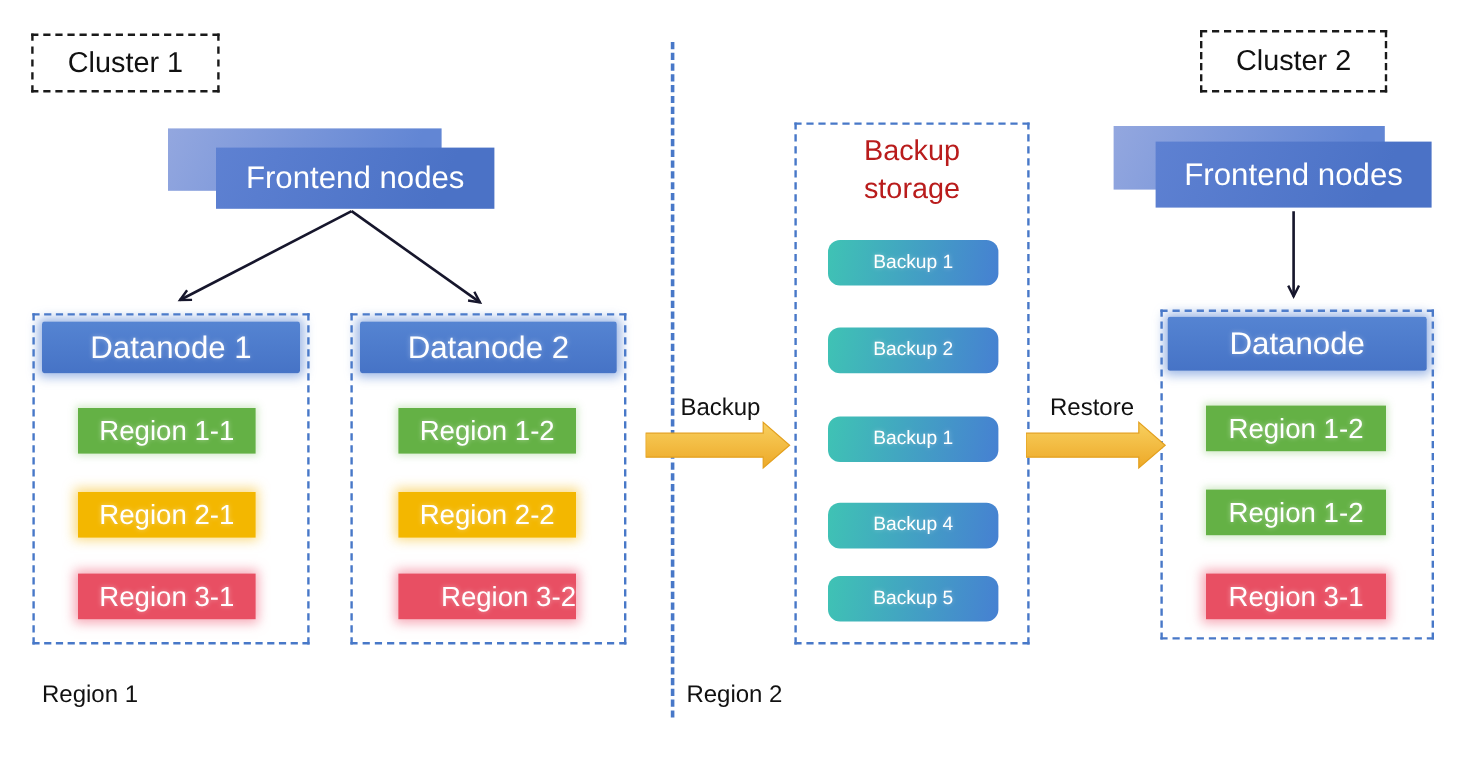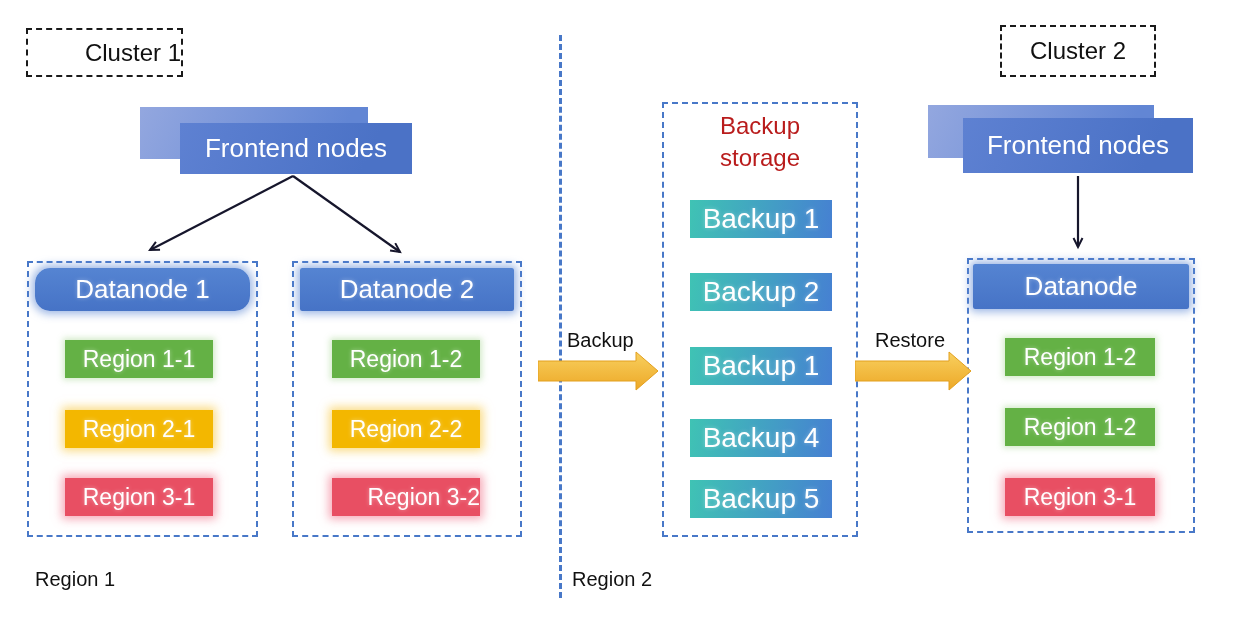--- a/index.html
+++ b/index.html
@@ -44,22 +44,23 @@
     color:#ffffff;font-size:23px;
     text-shadow:0 0 4px rgba(255,255,255,0.45);
   }
   .chip.green {background:#64b145;box-shadow:0 0 6px 2px rgba(130,195,100,0.35);}
   .chip.yellow{background:#f3b700;box-shadow:0 0 9px 3px rgba(245,190,30,0.55);}
   .chip.red   {background:#e84f63;box-shadow:0 0 9px 3px rgba(238,95,120,0.55);}
 
   
   .backup-item{
     background:linear-gradient(100deg,#3fc3b4 0%,#4680d2 100%);
-    color:#ffffff;font-size:28px;
+    color:#ffffff;font-size:16px;
     text-shadow:0 0 4px rgba(255,255,255,0.35);
+    border-radius:10px;
   }
 
   .storage-title{
     font-size:24px;color:#b91c1c;text-align:center;line-height:1.35;
   }
 
   .flow-label{font-size:20px;color:#111;}
   .zone-label{font-size:20px;color:#111;}
 
   .divider{
@@ -69,40 +70,40 @@
   svg{display:block;}
   .overlay{pointer-events:none;}
 </style>
 </head>
 <body>
 
 <div id="canvas">
 
   <div class="abs divider" style="left:559px;top:35px;height:563px;"></div>
 
-  <div class="abs center cluster-label-box" style="left:26px;top:28px;width:157px;height:49px;justify-content:flex-end;">
+  <div class="abs center cluster-label-box" style="left:26px;top:28px;width:157px;height:49px;">
     <span>Cluster 1</span>
   </div>
 
   <div class="abs center cluster-label-box" style="left:1000px;top:25px;width:156px;height:52px;">
     <span>Cluster 2</span>
   </div>
 
   <div class="abs fe-back" style="left:140px;top:107px;width:228px;height:52px;"></div>
   <div class="abs center fe-front" style="left:180px;top:123px;width:232px;height:51px;">
     <span>Frontend nodes</span>
   </div>
 
   <div class="abs fe-back" style="left:928px;top:105px;width:226px;height:53px;"></div>
   <div class="abs center fe-front" style="left:963px;top:118px;width:230px;height:55px;">
     <span>Frontend nodes</span>
   </div>
 
   <div class="abs panel" style="left:27px;top:261px;width:231px;height:276px;"></div>
-  <div class="abs center node-header" style="left:35px;top:268px;width:215px;height:43px;border-radius:15px;">
+  <div class="abs center node-header" style="left:35px;top:268px;width:215px;height:43px;">
     <span>Datanode 1</span>
   </div>
   <div class="abs center chip green" style="left:65px;top:340px;width:148px;height:38px;">
     <span>Region 1-1</span>
   </div>
   <div class="abs center chip yellow" style="left:65px;top:410px;width:148px;height:38px;">
     <span>Region 2-1</span>
   </div>
   <div class="abs center chip red" style="left:65px;top:478px;width:148px;height:38px;">
     <span>Region 3-1</span>

